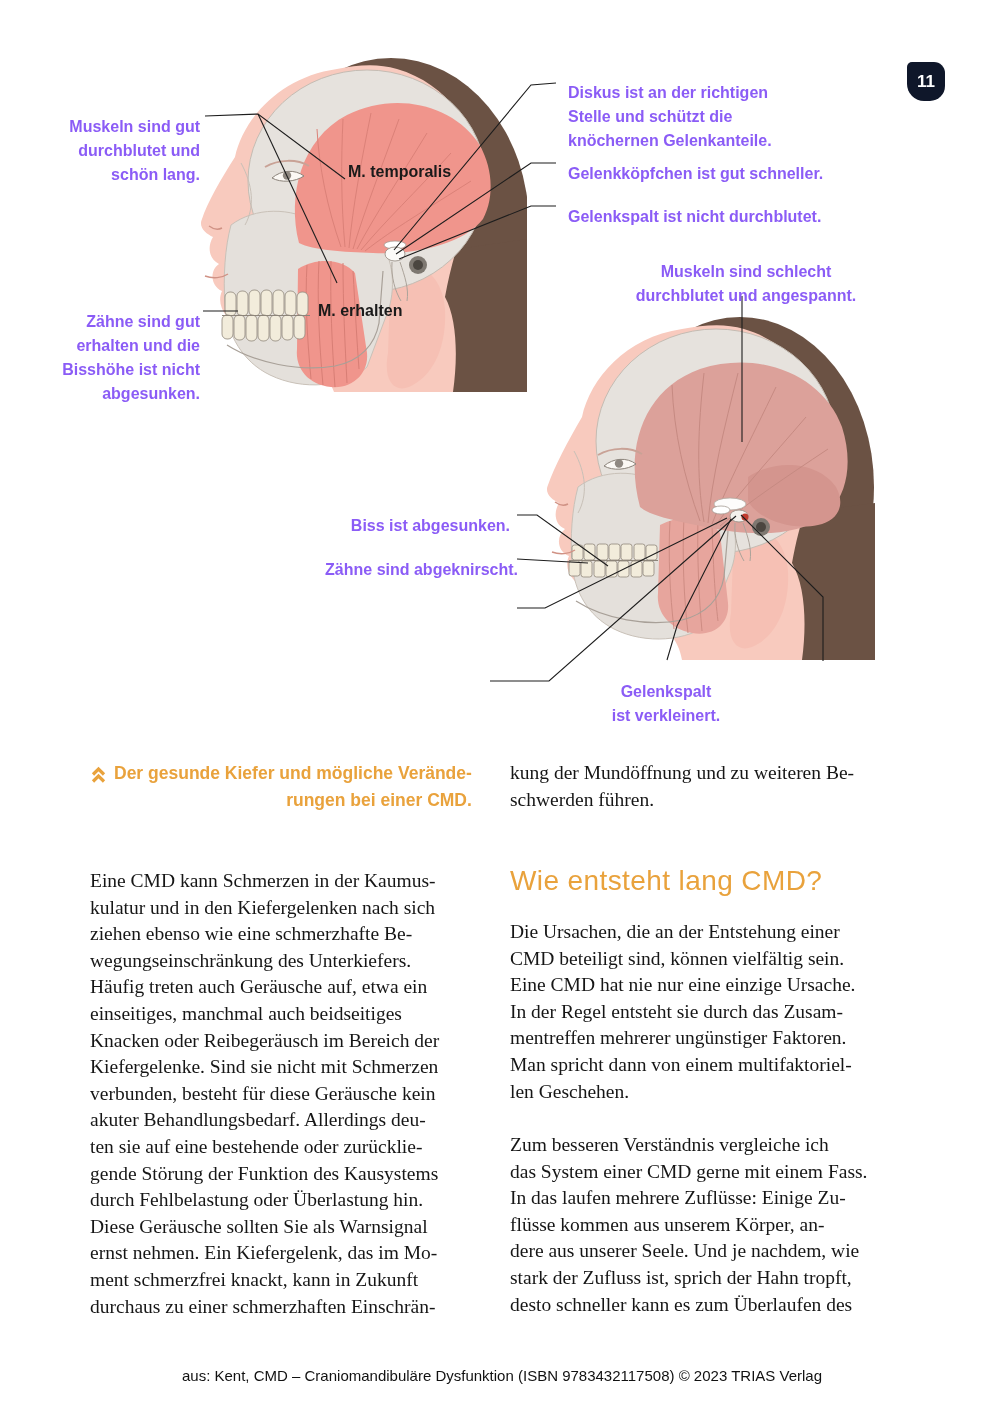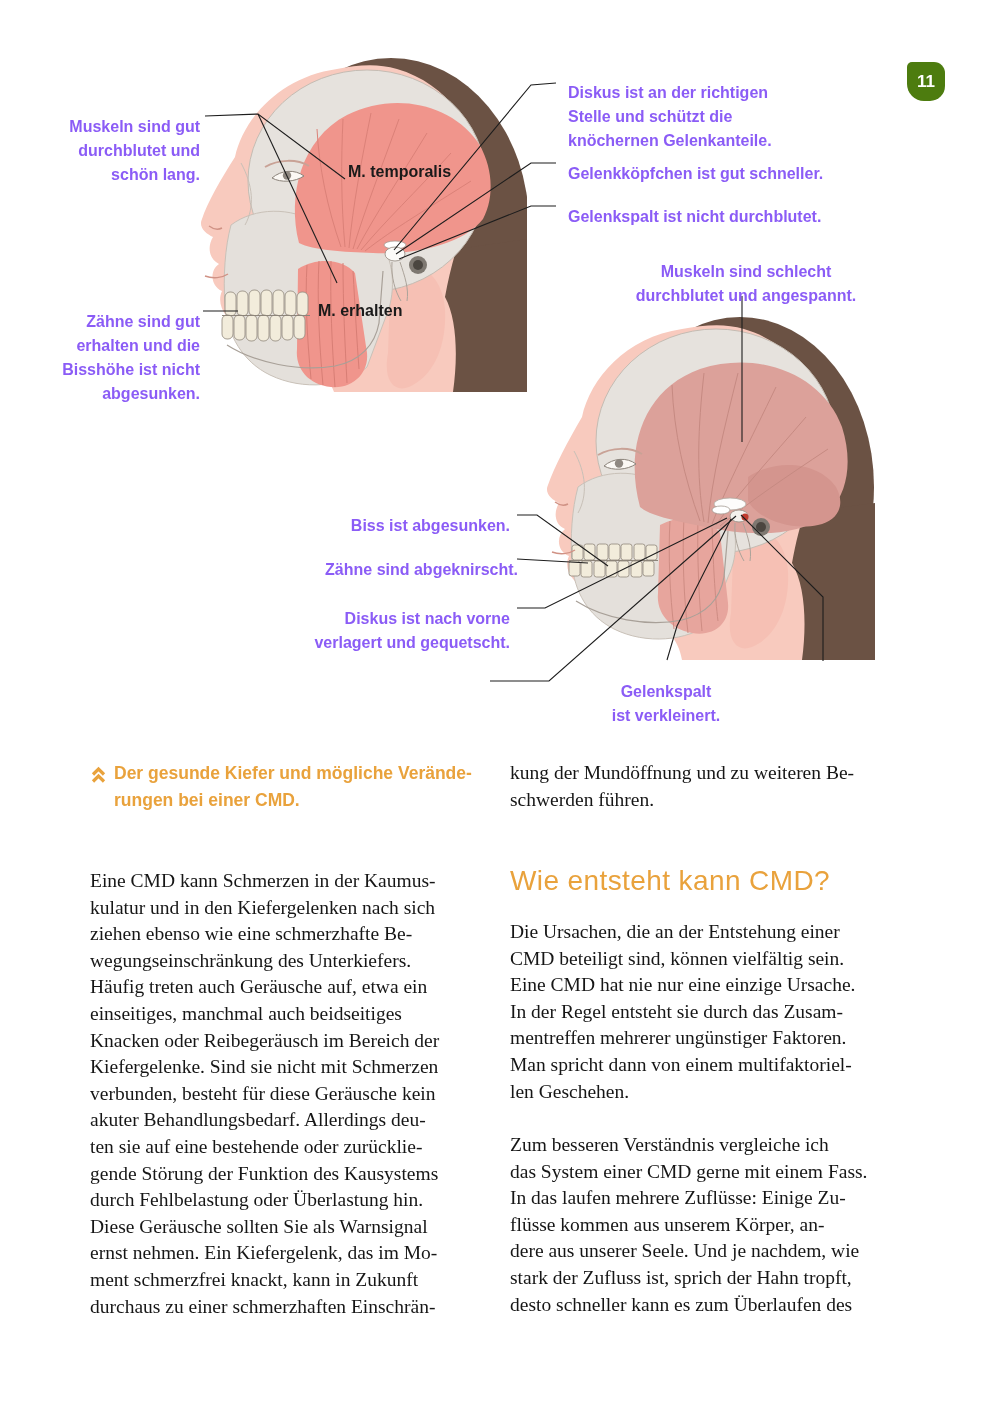--- a/index.html
+++ b/index.html
@@ -7,21 +7,21 @@
         font-family:"Liberation Sans",sans-serif;}
   .overlay{position:absolute;left:0;top:0;z-index:5;pointer-events:none;}
   .fig{position:absolute;z-index:1;}
   .fig-label{position:absolute;z-index:6;font:700 16px/24px "Liberation Sans",sans-serif;color:#8b5cf6;margin-top:11px;}
   .r{text-align:right}.c{text-align:center}
   .muscle-tag{position:absolute;z-index:6;font:700 16px/20px "Liberation Sans",sans-serif;color:#1a1a1a;margin-top:12px;}
   .badge{position:absolute;left:907px;top:62px;width:38px;height:39px;z-index:6;
          border-radius:5px 11px 15px 17px;display:flex;align-items:center;justify-content:center;
          color:#fff;font:700 17px "Liberation Sans",sans-serif;}
   .caption{position:absolute;left:90px;top:760px;width:390px;z-index:6;display:flex;
-           font:700 17.5px/27px "Liberation Sans",sans-serif;}
+           font:700 17.5px/27px "Liberation Sans",sans-serif;text-align:right;}
   .caption .cap-icon{flex:0 0 auto;margin:5px 7px 0 0;}
   .body-col{position:absolute;z-index:6;font:400 19.5px/26.6px "Liberation Serif",serif;color:#161616;}
   .heading{position:absolute;left:510px;top:864px;z-index:6;
            font:400 28px/34px "Liberation Sans",sans-serif;letter-spacing:.4px;}
   .footer{position:absolute;left:0;right:0;top:1366px;z-index:6;text-align:center;
           font:400 15px/20px "Liberation Sans",sans-serif;color:#111;}
 </style>
 </head>
 <body>
 
@@ -159,50 +159,50 @@
       <path d="M742,296 L742,442"></path>
       <path d="M517,515 L537,515 L608,566"></path>
       <path d="M517,559 L588,563"></path>
       <path d="M517,608 L545,608 L727,518"></path>
       <path d="M490,681 L549,681 L736,516"></path>
       <path d="M667,660 L677,626 L731,519"></path>
       <path d="M741,515 L823,597 L823,661"></path>
     </g>
   </svg>
 
-  <div class="badge" style="background: #4d7c0f;">11</div>
+  <div class="badge" style="background: #0f172a;">11</div>
 
   <div class="fig-label r" style="left:38px;top:104px;width:162px">Muskeln sind gut<br>durchblutet und<br>schön lang.</div>
   <div class="fig-label r" style="left:28px;top:299px;width:172px">Zähne sind gut<br>erhalten und die<br>Bisshöhe ist nicht<br>abgesunken.</div>
   <div class="muscle-tag" style="left:348px;top:150px">M. temporalis</div>
   <div class="muscle-tag" style="left:318px;top:289px">M. erhalten</div>
   <div class="fig-label" style="left:568px;top:70px;width:240px">Diskus ist an der richtigen<br>Stelle und schützt die<br>knöchernen Gelenkanteile.</div>
   <div class="fig-label" style="left:568px;top:151px;width:300px">Gelenkköpfchen ist gut schneller.</div>
   <div class="fig-label" style="left:568px;top:194px;width:300px">Gelenkspalt ist nicht durchblutet.</div>
 
   <div class="fig-label c" style="left:618px;top:249px;width:256px">Muskeln sind schlecht<br>durchblutet und angespannt.</div>
   <div class="fig-label r" style="left:326px;top:503px;width:184px">Biss ist abgesunken.</div>
   <div class="fig-label r" style="left:304px;top:547px;width:214px">Zähne sind abgeknirscht.</div>
-  <div class="fig-label r" style="left:302px;top:596px;width:208px">Diskus ist nach vorne<br>verlagert und gequetscht.</div>
   <div class="fig-label c" style="left:592px;top:669px;width:148px">Gelenkspalt<br>ist verkleinert.</div>
 
   <div class="caption" style="color: rgb(233, 162, 60);">
     <span class="cap-icon">
       <svg width="17" height="18" viewBox="0 0 17 18">
         <polyline points="3,8.5 8.5,3 14,8.5" fill="none" stroke="#E9A23C" stroke-width="3.2"></polyline>
         <polyline points="3,15.5 8.5,10 14,15.5" fill="none" stroke="#E9A23C" stroke-width="3.2"></polyline>
       </svg>
     </span>
     <div>Der gesunde Kiefer und mögliche Verände-<br>rungen bei einer CMD.</div>
   </div>
 
   <div class="body-col" style="left:90px;top:868px;width:385px">Eine CMD kann Schmerzen in der Kaumus-<br>kulatur und in den Kiefergelenken nach sich<br>ziehen ebenso wie eine schmerzhafte Be-<br>wegungseinschränkung des Unterkiefers.<br>Häufig treten auch Geräusche auf, etwa ein<br>einseitiges, manchmal auch beidseitiges<br>Knacken oder Reibegeräusch im Bereich der<br>Kiefergelenke. Sind sie nicht mit Schmerzen<br>verbunden, besteht für diese Geräusche kein<br>akuter Behandlungsbedarf. Allerdings deu-<br>ten sie auf eine bestehende oder zurücklie-<br>gende Störung der Funktion des Kausystems<br>durch Fehlbelastung oder Überlastung hin.<br>Diese Geräusche sollten Sie als Warnsignal<br>ernst nehmen. Ein Kiefergelenk, das im Mo-<br>ment schmerzfrei knackt, kann in Zukunft<br>durchaus zu einer schmerzhaften Einschrän-</div>
 
   <div class="body-col" style="left:510px;top:760px;width:385px">kung der Mundöffnung und zu weiteren Be-<br>schwerden führen.</div>
 
-  <h2 class="heading" style="margin: 0px; color: rgb(233, 162, 60);">Wie entsteht kann CMD?</h2>
+  <h2 class="heading" style="margin: 0px; color: rgb(233, 162, 60);">Wie entsteht lang CMD?</h2>
 
   <div class="body-col" style="left:510px;top:919px;width:385px">Die Ursachen, die an der Entstehung einer<br>CMD beteiligt sind, können vielfältig sein.<br>Eine CMD hat nie nur eine einzige Ursache.<br>In der Regel entsteht sie durch das Zusam-<br>mentreffen mehrerer ungünstiger Faktoren.<br>Man spricht dann von einem multifaktoriel-<br>len Geschehen.</div>
 
   <div class="body-col" style="left:510px;top:1132px;width:385px">Zum besseren Verständnis vergleiche ich<br>das System einer CMD gerne mit einem Fass.<br>In das laufen mehrere Zuflüsse: Einige Zu-<br>flüsse kommen aus unserem Körper, an-<br>dere aus unserer Seele. Und je nachdem, wie<br>stark der Zufluss ist, sprich der Hahn tropft,<br>desto schneller kann es zum Überlaufen des</div>
 
+  <div class="footer">aus: Kent, CMD – Craniomandibuläre Dysfunktion (ISBN 9783432117508) © 2023 TRIAS Verlag</div>
 
 </div>
 
 </body></html>

